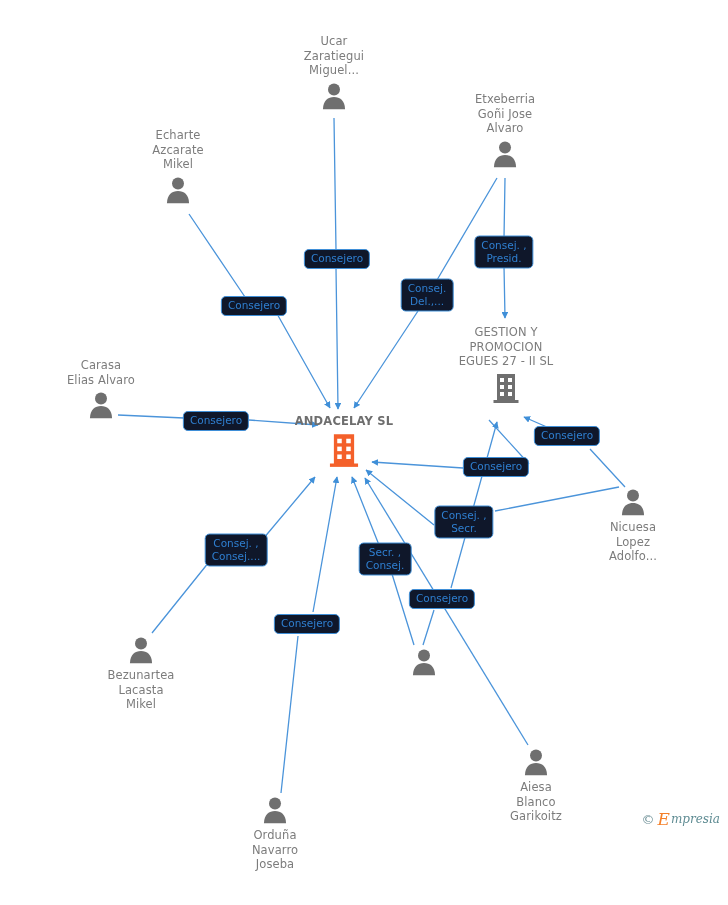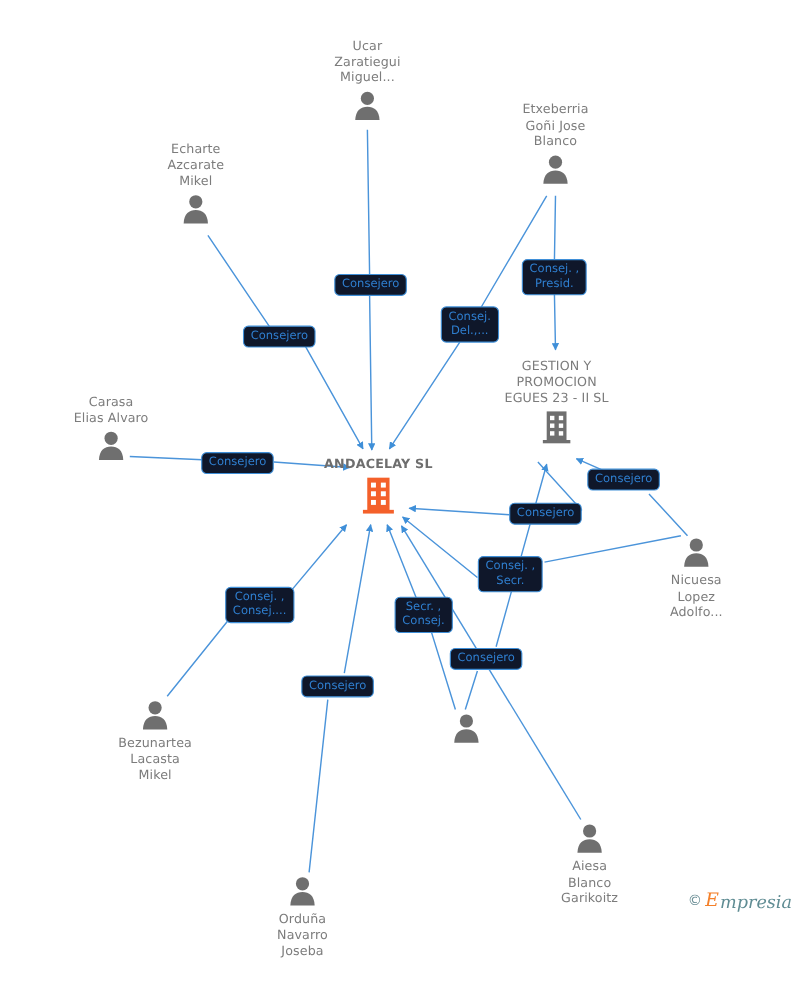--- a/index.html
+++ b/index.html
@@ -39,21 +39,21 @@
     box-sizing:border-box;
   }
   
   #watermark{
     position:absolute;right:8px;bottom:6px;
     display:flex;align-items:center;gap:3px;
     font-size:15px;
   }
   #watermark .cmark{color:#6c8f96;font-size:13px;}
   #watermark .wm-e{color:#f4802a;font-style:italic;font-family:"DejaVu Serif",serif;font-size:17px;}
-  #watermark .wm-rest{color:#5f8c93;font-style:italic;font-family:"DejaVu Serif",serif;font-size:16px;margin-left:-2px;}
+  #watermark .wm-rest{color:#5f8c93;font-style:italic;font-family:"DejaVu Serif",serif;font-size:12px;margin-left:-2px;}
 </style>
 </head>
 <body>
 
 <div id="canvas">
 
   <svg class="edges" viewBox="0 0 728 905">
     <defs>
       <marker id="arrow" viewBox="0 0 10 10" refX="9" refY="5" markerWidth="5.2" markerHeight="5.2" orient="auto-start-reverse">
         <path d="M 0 0 L 10 5 L 0 10 z" fill="#3f8fd8"></path>
@@ -105,40 +105,40 @@
 Mikel</div>
     <svg class="icon" width="30" height="30" viewBox="0 0 32 32">
       <circle cx="16" cy="9" r="6.4" fill="#6f6f6f"></circle>
       <path d="M4.2 30 C4.6 20.5 9.6 17 16 17 C22.4 17 27.4 20.5 27.8 30 Z" fill="#6f6f6f"></path>
     </svg>
   </div>
 
   <div class="node person above" style="left:505px;top:92px;">
     <div class="nlabel">Etxeberria
 Goñi Jose
-Blanco</div>
+Alvaro</div>
     <svg class="icon" width="30" height="30" viewBox="0 0 32 32">
       <circle cx="16" cy="9" r="6.4" fill="#6f6f6f"></circle>
       <path d="M4.2 30 C4.6 20.5 9.6 17 16 17 C22.4 17 27.4 20.5 27.8 30 Z" fill="#6f6f6f"></path>
     </svg>
   </div>
 
   <div class="node person above" style="left:101px;top:358px;">
     <div class="nlabel">Carasa
 Elias Alvaro</div>
     <svg class="icon" width="30" height="30" viewBox="0 0 32 32">
       <circle cx="16" cy="9" r="6.4" fill="#6f6f6f"></circle>
       <path d="M4.2 30 C4.6 20.5 9.6 17 16 17 C22.4 17 27.4 20.5 27.8 30 Z" fill="#6f6f6f"></path>
     </svg>
   </div>
 
   <div class="node company above" style="left:506px;top:325px;">
     <div class="nlabel">GESTION Y
 PROMOCION
-EGUES 23 - II SL</div>
+EGUES 27 - II SL</div>
     <svg class="icon" width="30" height="32" viewBox="0 0 30 32">
       <rect x="6" y="2" width="18" height="27" fill="#6f6f6f"></rect>
       <rect x="2.5" y="28" width="25" height="3" fill="#6f6f6f"></rect>
       <g fill="#ffffff">
         <rect x="9" y="6" width="4" height="4"></rect>
           <rect x="17" y="6" width="4" height="4"></rect>
         <rect x="9" y="13" width="4" height="4"></rect>
           <rect x="17" y="13" width="4" height="4"></rect>
         <rect x="9" y="20" width="4" height="4"></rect>
           <rect x="17" y="20" width="4" height="4"></rect>

